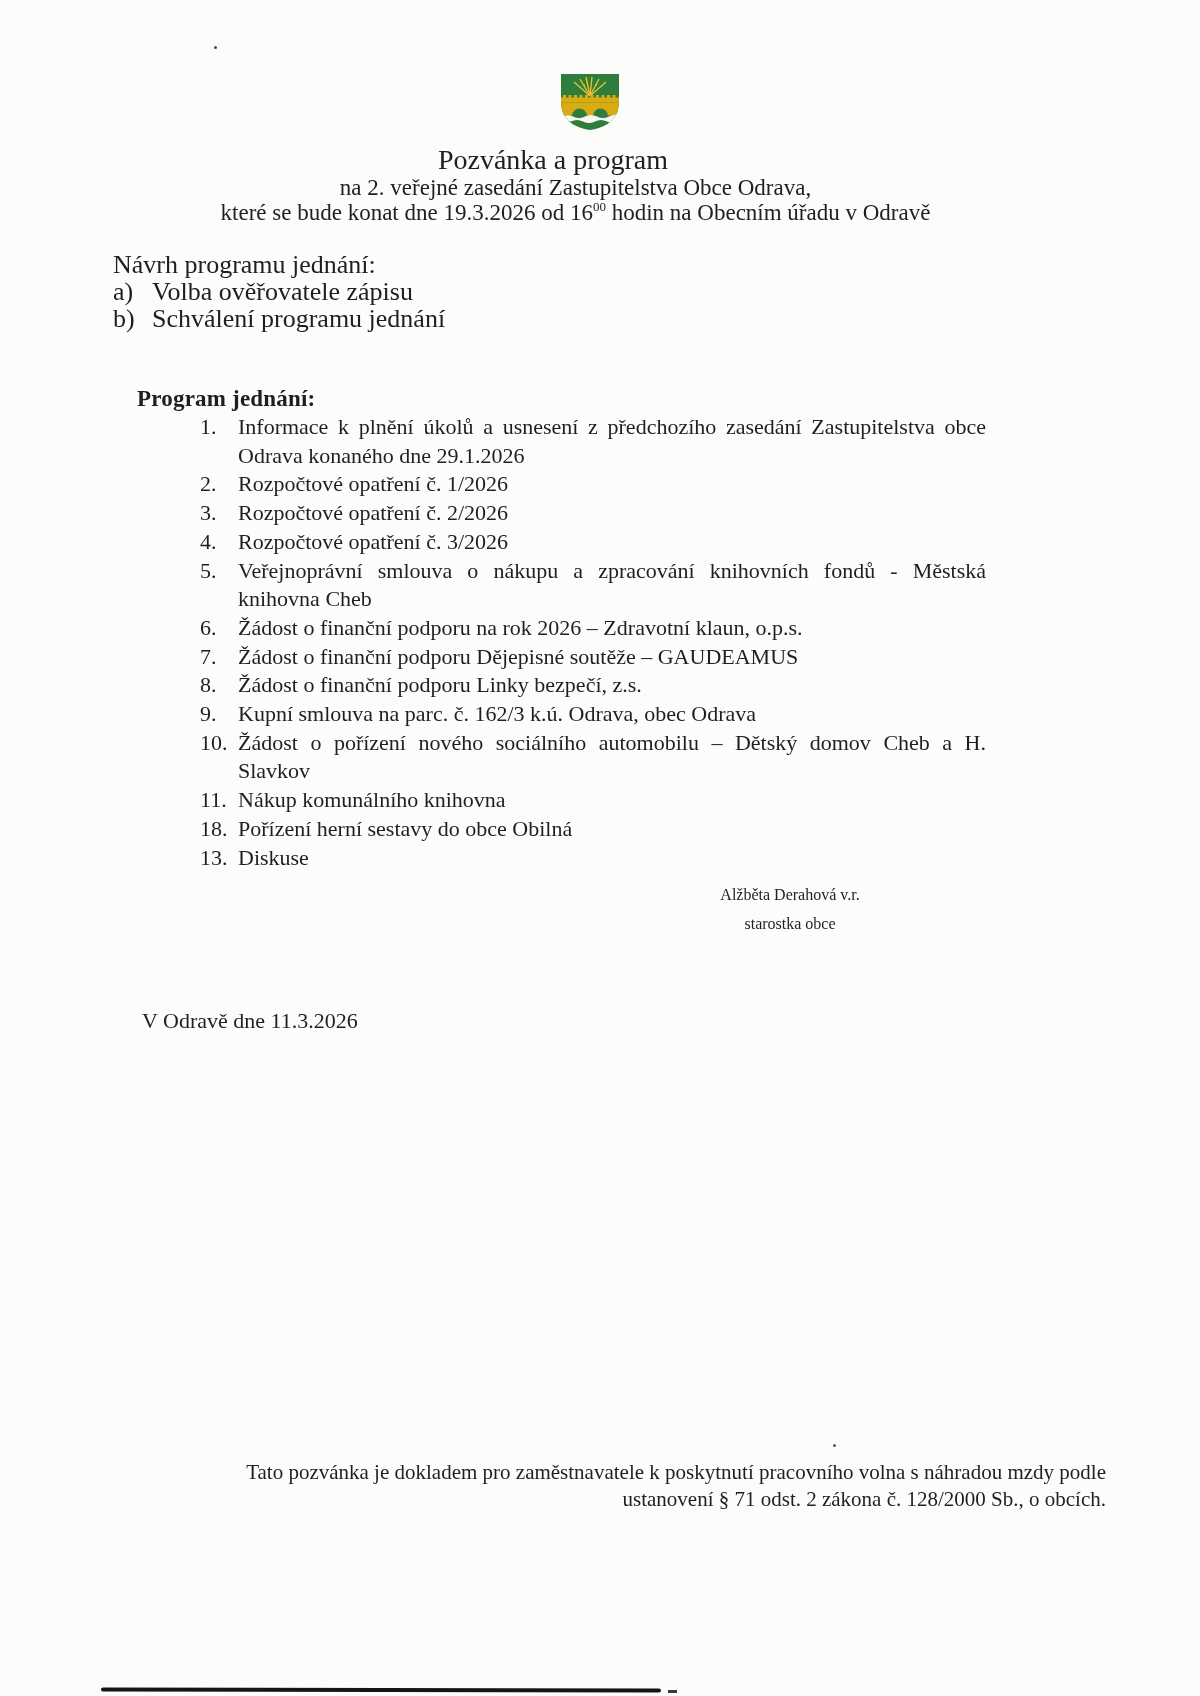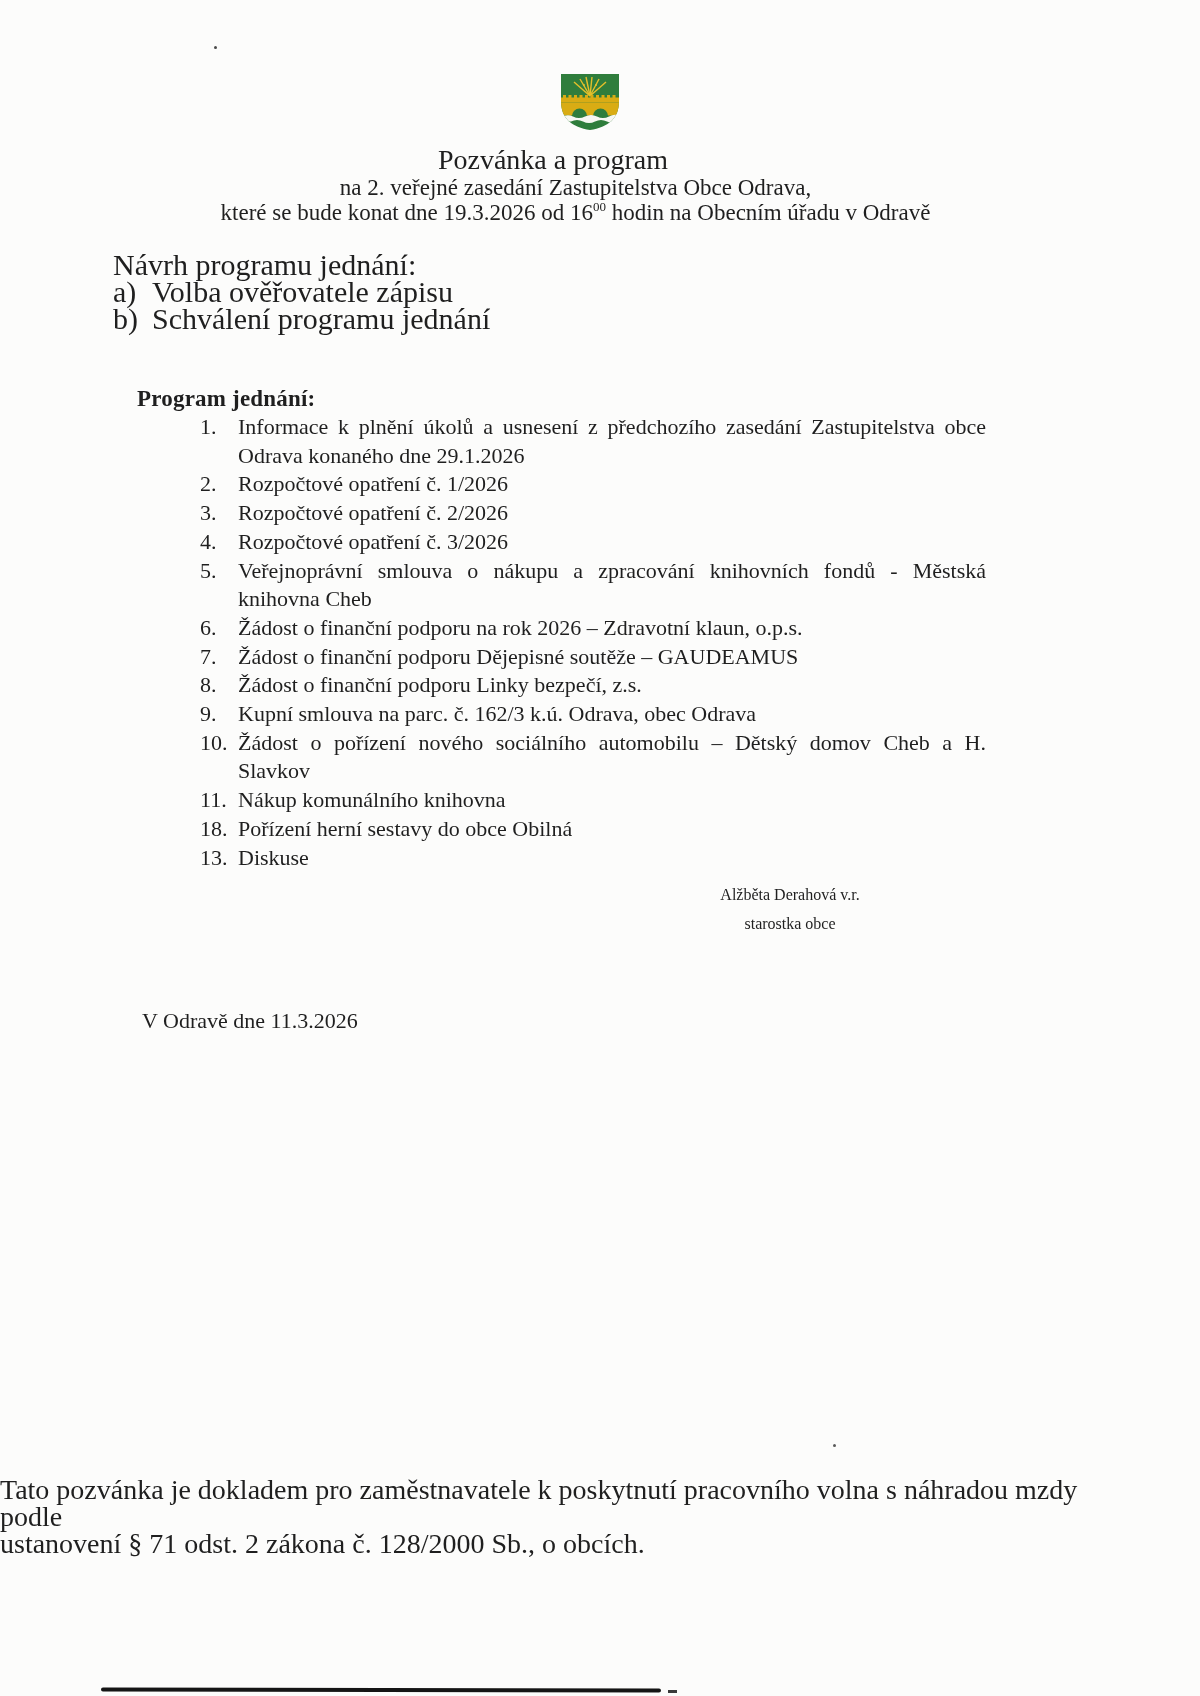--- a/index.html
+++ b/index.html
@@ -13,21 +13,21 @@
   
   .emblem { position:absolute; left:559px; top:72px; width:62px; height:60px; }
 
   
   .header { position:absolute; left:0; top:144px; width:1106px; text-align:center; }
   .title  { font-size:28px; line-height:31px; }
   .sub    { font-size:23px; line-height:25px;margin-left:45px; }
   .sub sup { font-size:13px; vertical-align:super; line-height:0; }
 
   
-  .proposal { position:absolute; left:113px; top:251px; font-size:30px; line-height:27px; }
+  .proposal { position:absolute; left:113px; top:251px; font-size:26px; line-height:27px; }
   .proposal .row { display:flex; }
   .proposal .marker { width:39px; flex:none; }
 
   
   .agenda-heading {
     position:absolute; left:137px; top:386px;
     font-size:23px; font-weight:bold; letter-spacing:0.2px;
   }
   .agenda { position:absolute; left:200px; top:413px; width:786px;
     font-size:22px; line-height:28.7px; }
@@ -38,21 +38,21 @@
 
   
   .signature { position:absolute; left:638px; top:880px; width:304px;
     text-align:center; font-size:16px; line-height:29px; }
 
   
   .dateline { position:absolute; left:142px; top:1008px; font-size:22px; }
 
   
   .footer { position:absolute; left:0; top:1459px; width:1106px;
-    text-align:left; font-size:28px; line-height:27px;margin-top:17px; }
+    text-align:right; font-size:21px; line-height:27px; }
 
   
   .dot-a { position:absolute; left:214px; top:46px; width:3px; height:3px;
     background:#4a4a4a; border-radius:50%; }
   .dot-b { position:absolute; left:833px; top:1444px; width:3px; height:3px;
     background:#5a5a5a; border-radius:50%; }
   .scan-line { position:absolute; left:101px; top:1688px; width:560px; height:4px;
     background:#151515; transform:rotate(0.08deg); border-radius:2px; }
   .scan-line-frag { position:absolute; left:668px; top:1690px; width:9px; height:3px;
     background:#3a3a3a; }

